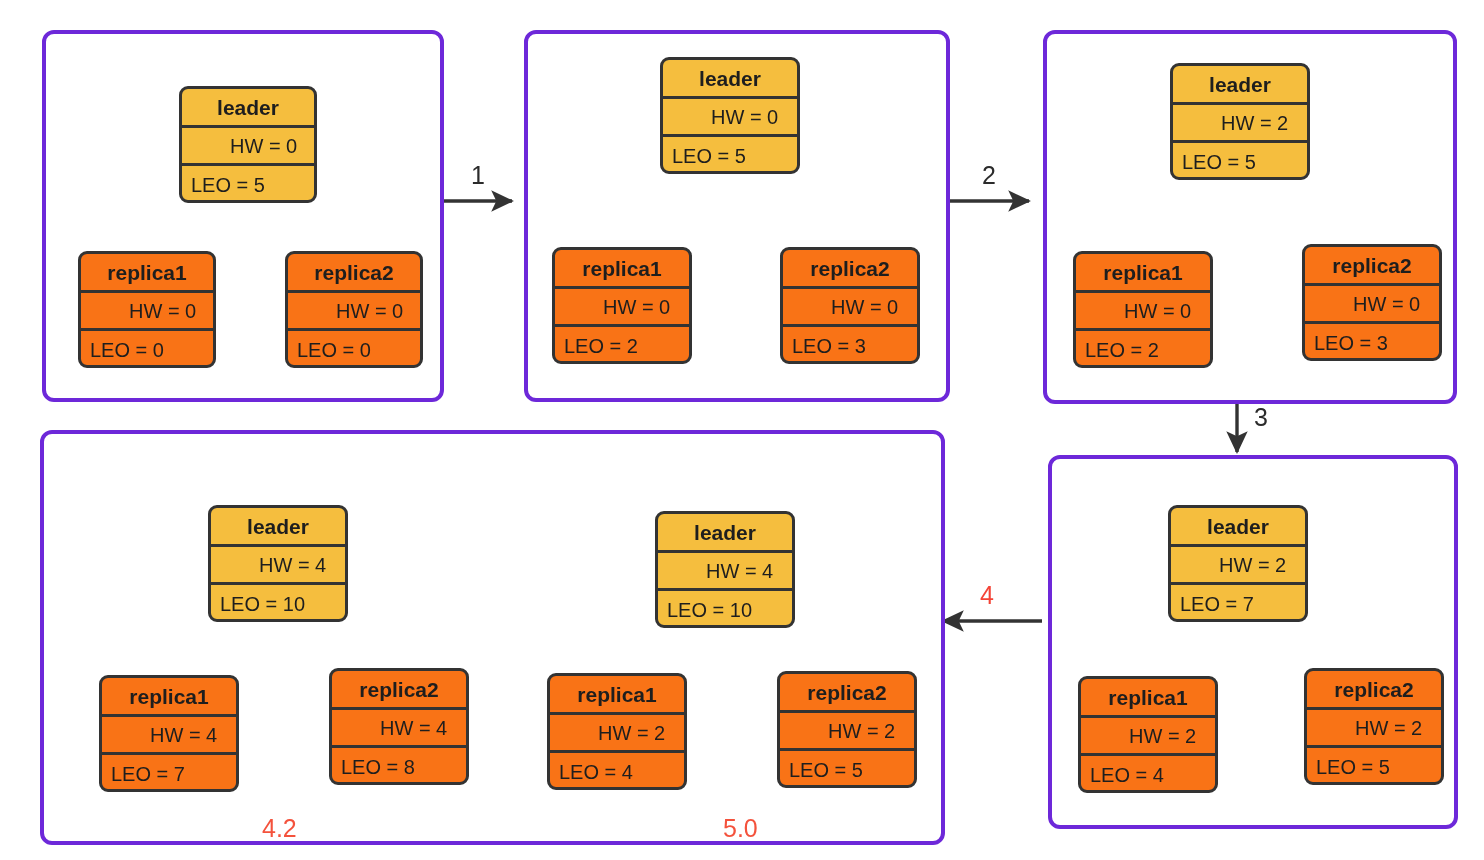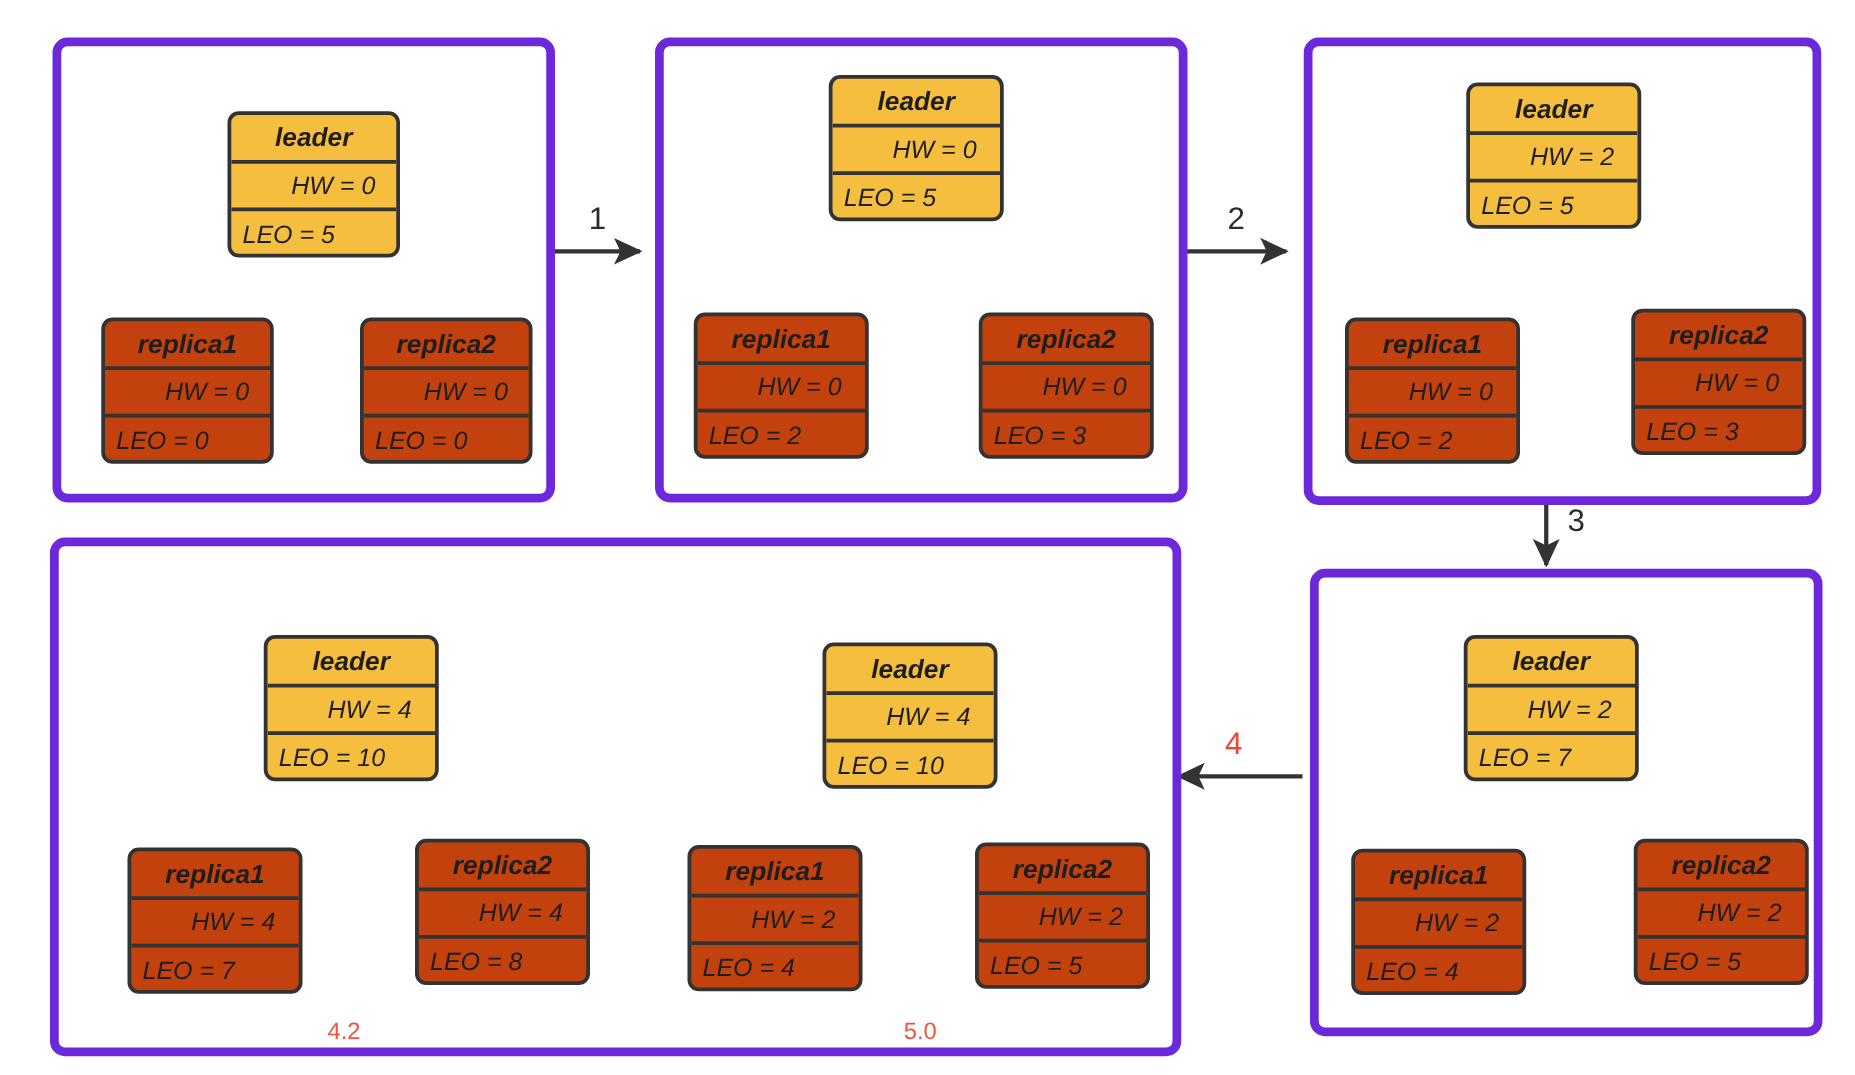--- a/index.html
+++ b/index.html
@@ -16,36 +16,35 @@
     position: relative;
     width: 1484px;
     height: 860px;
     background: #ffffff;
     overflow: hidden;
   }
   
   .panel {
     position: absolute;
     box-sizing: border-box;
-    border: 7px solid #6d28d9;
+    border: 4px solid #6d28d9;
     border-radius: 12px;
     background: #ffffff;
-    font-style: italic;
   }
   
   .node {
     position: absolute;
     box-sizing: border-box;
     border: 3px solid #333333;
     border-radius: 9px;
     overflow: hidden;
     color: #1e1e1e;
   }
   .node.leader { background: #f5be3e; }
-  .node.replica { background: #c2410c; }
+  .node.replica { background: #f97316; }
 
   .node .row {
     box-sizing: border-box;
     width: 100%;
     display: flex;
     align-items: center;
     font-size: 20px;
     line-height: 1;
   }
   .node .row.title {
@@ -78,21 +77,21 @@
   .step-label {
     position: absolute;
     font-size: 25px;
     line-height: 1;
     color: #2b2b2b;
     white-space: nowrap;
   }
   .step-label.red { color: #f44336; }
   .sub-label {
     position: absolute;
-    font-size: 19px;
+    font-size: 25px;
     line-height: 1;
     color: #f4523c;
     white-space: nowrap;
   }
 </style>
 </head>
 <body>
 
 <div id="stage">
 

